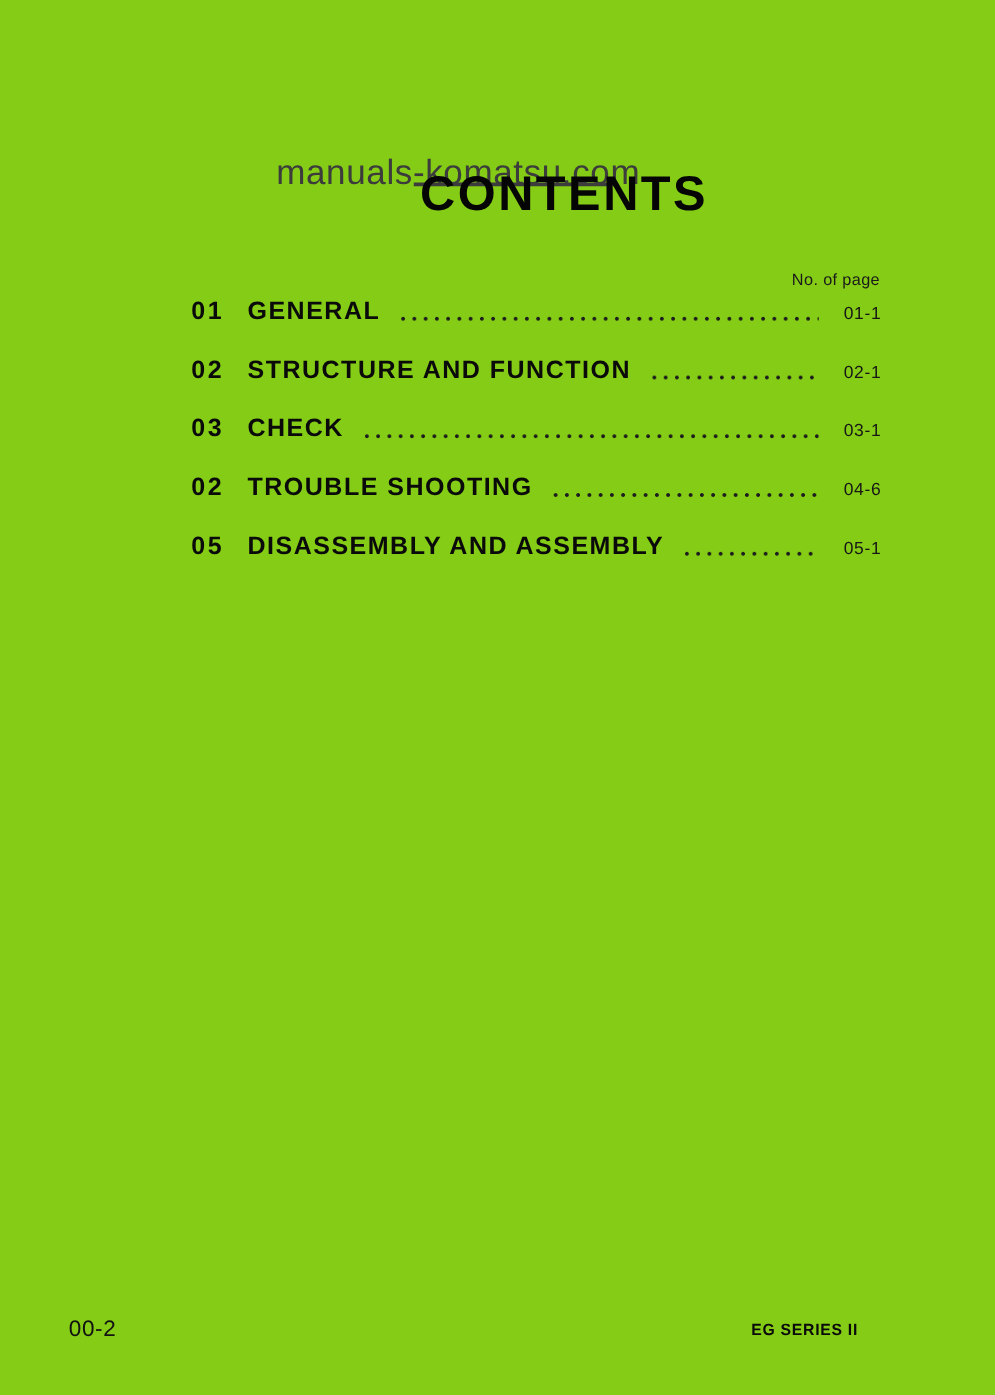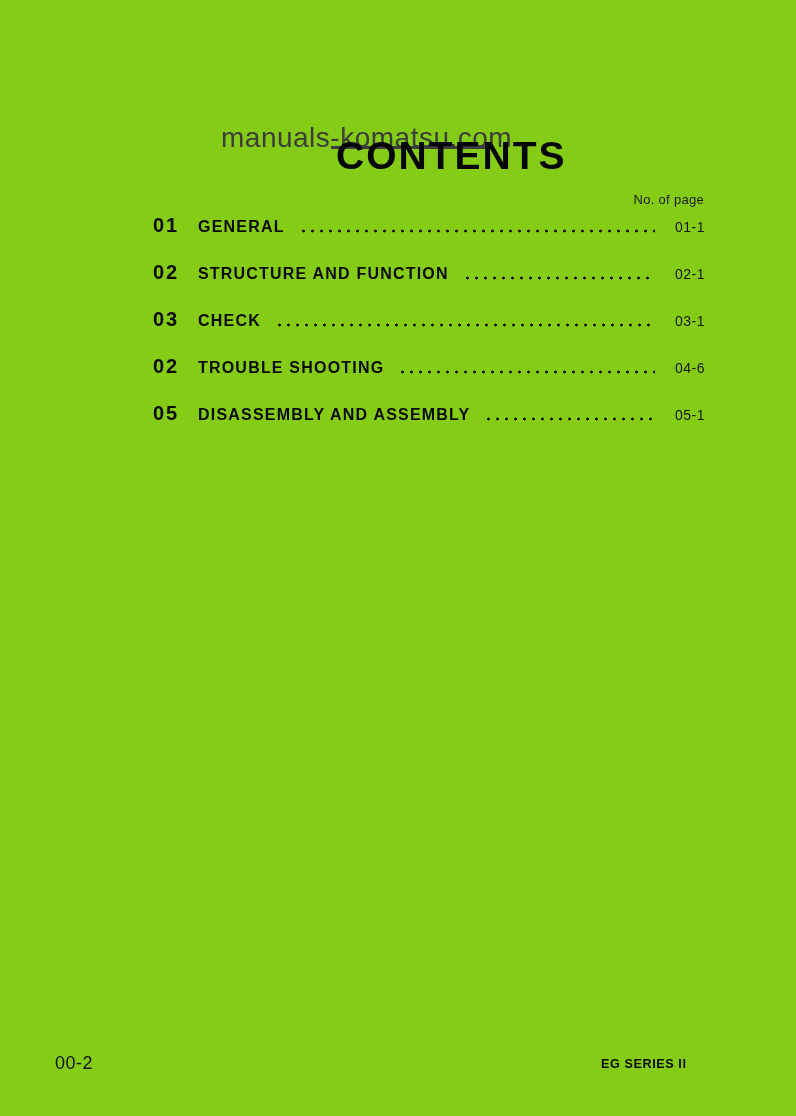--- a/index.html
+++ b/index.html
@@ -42,21 +42,21 @@
     font-size: 31px;
     font-weight: 700;
     letter-spacing: 2px;
     color: #050505;
     white-space: nowrap;
   }
   
   .toc {
     position: absolute;
     left: 123px;
-    top: 192px;
+    top: 216px;
     width: 582px;
   }
   .toc-col-header {
     text-align: right;
     font-size: 13px;
     color: #1a1a1a;
     padding-right: 1px;
     margin-bottom: 7px;
     letter-spacing: 0.3px;
   }
@@ -68,21 +68,21 @@
     margin-left: 30px;
   }
   .toc-num {
     flex: 0 0 45px;
     font-size: 20px;
     font-weight: 700;
     letter-spacing: 2px;
     color: #0a0a0a;
   }
   .toc-label {
-    font-size: 16px;
+    font-size: 20px;
     font-weight: 700;
     letter-spacing: 1.2px;
     color: #0a0a0a;
     white-space: nowrap;
     text-align: center;
   }
   .toc-leader {
     flex: 1 1 auto;
     height: 6px;
     margin: 0 10px 0 14px;

